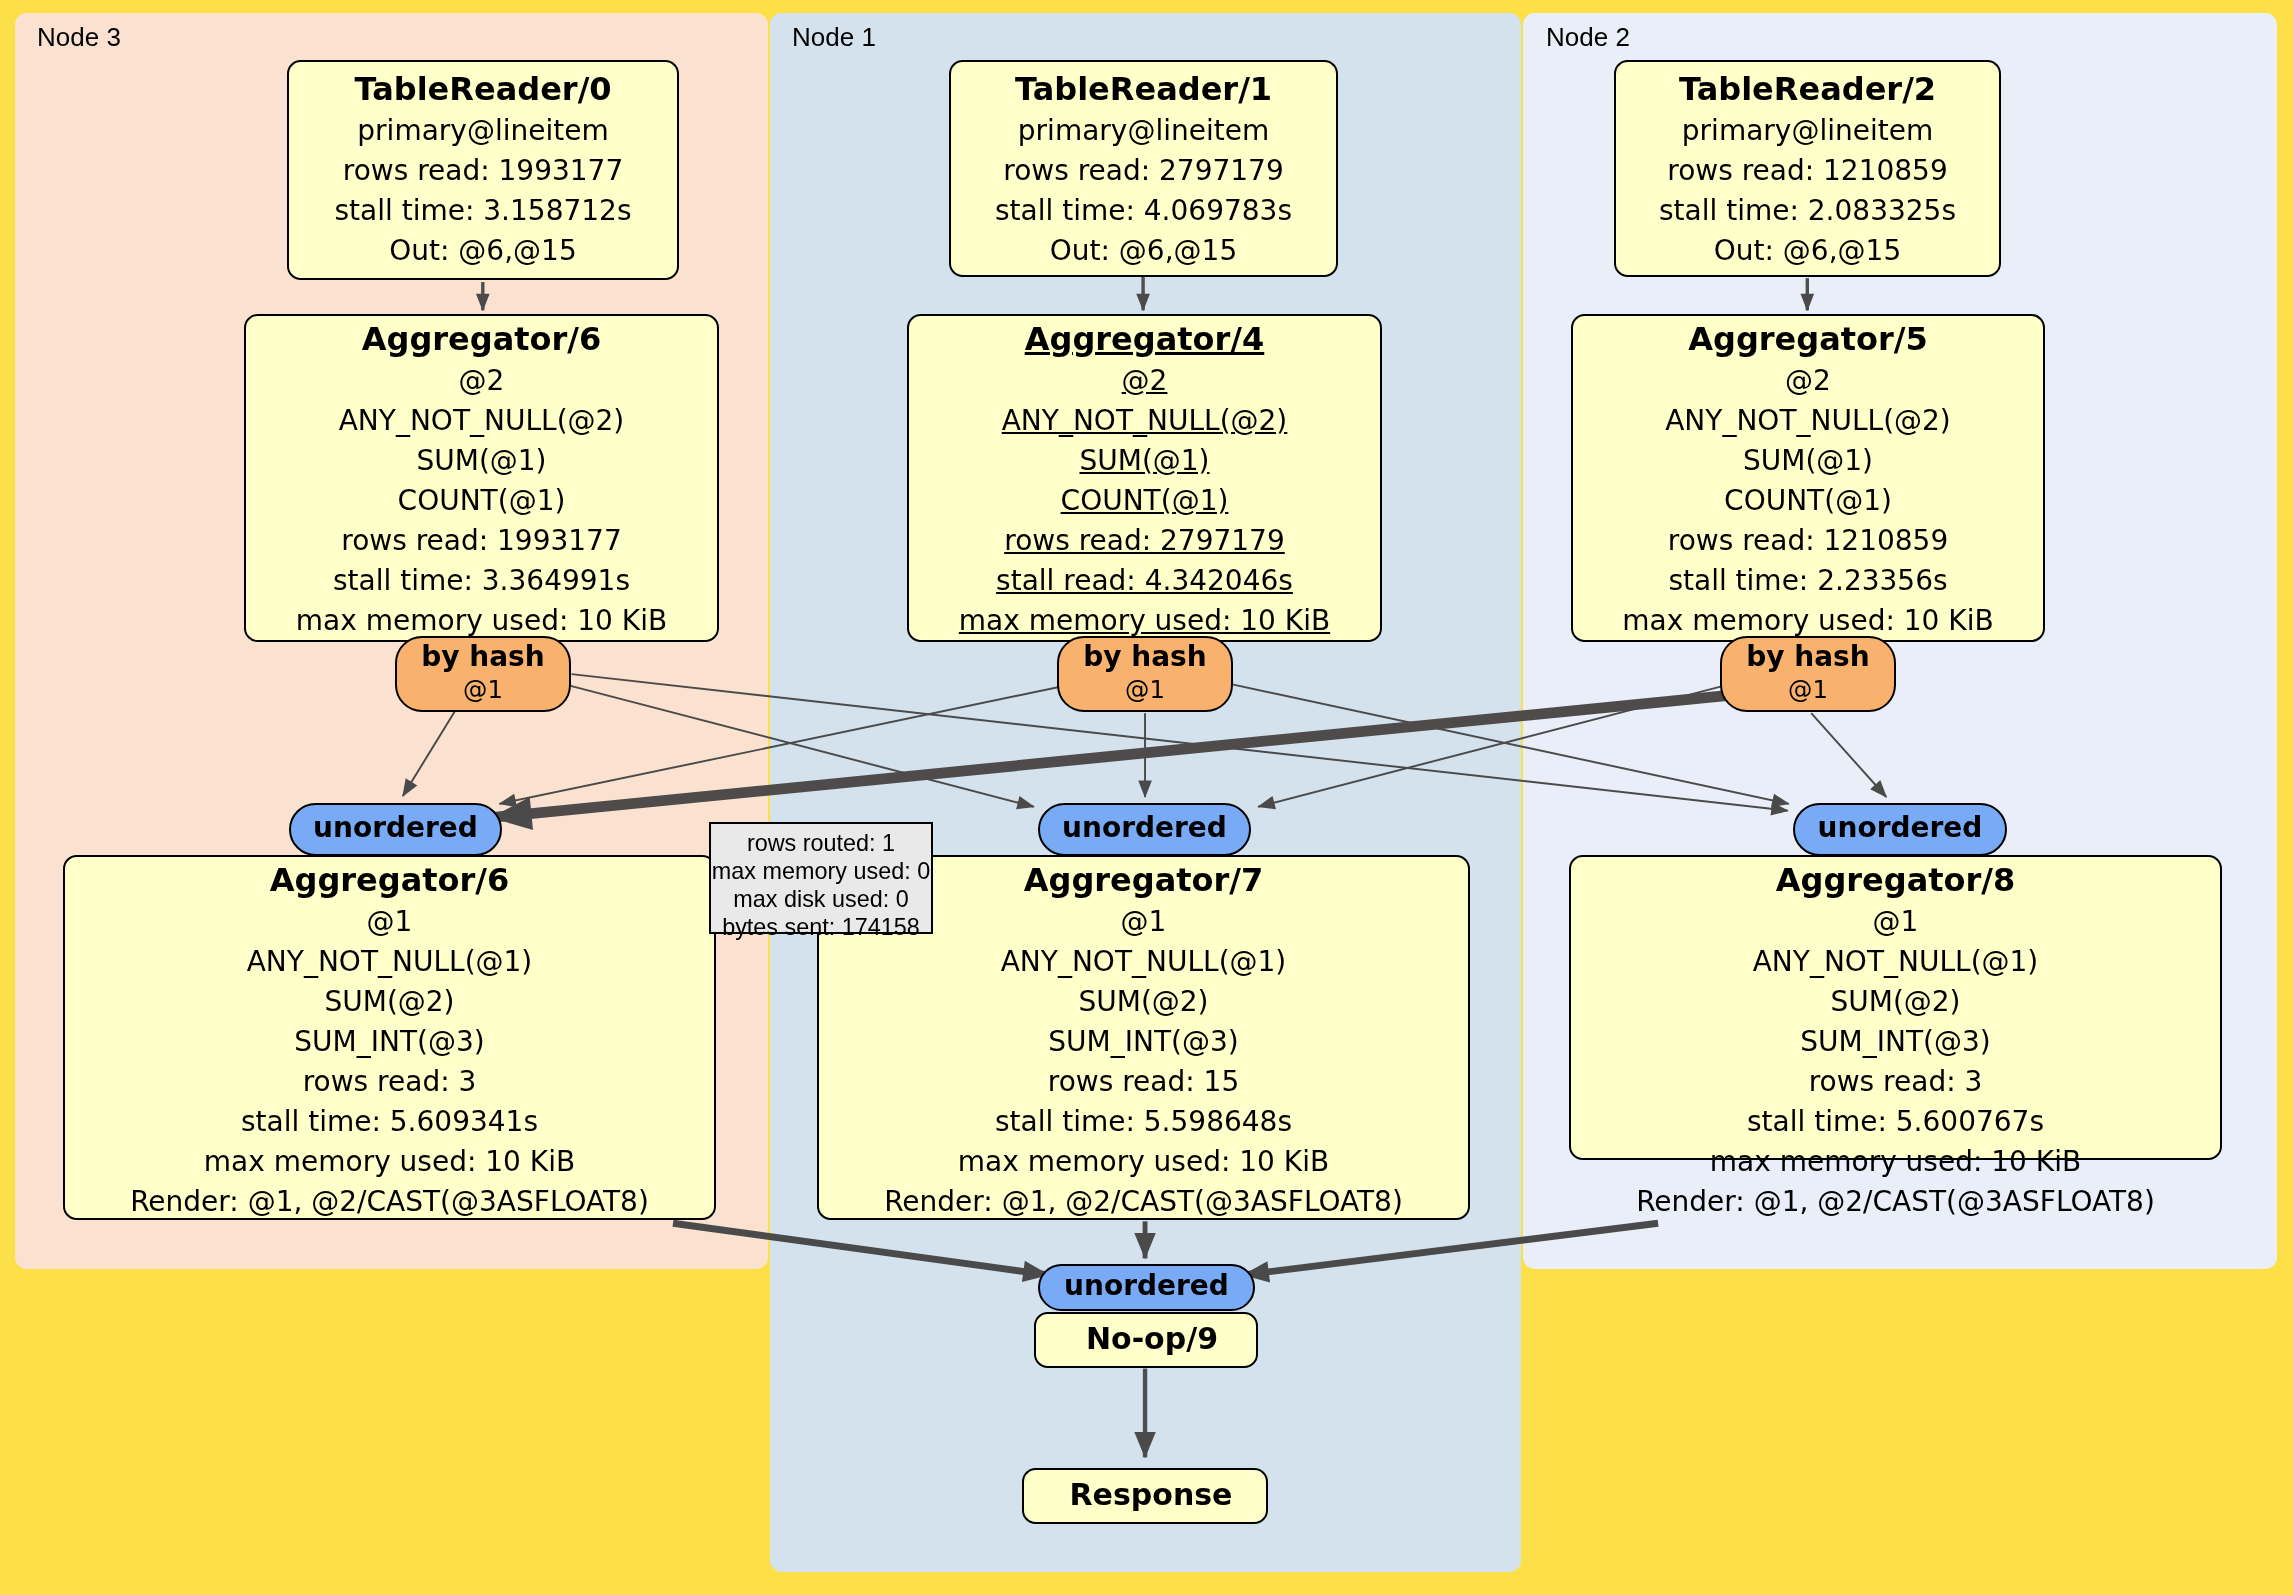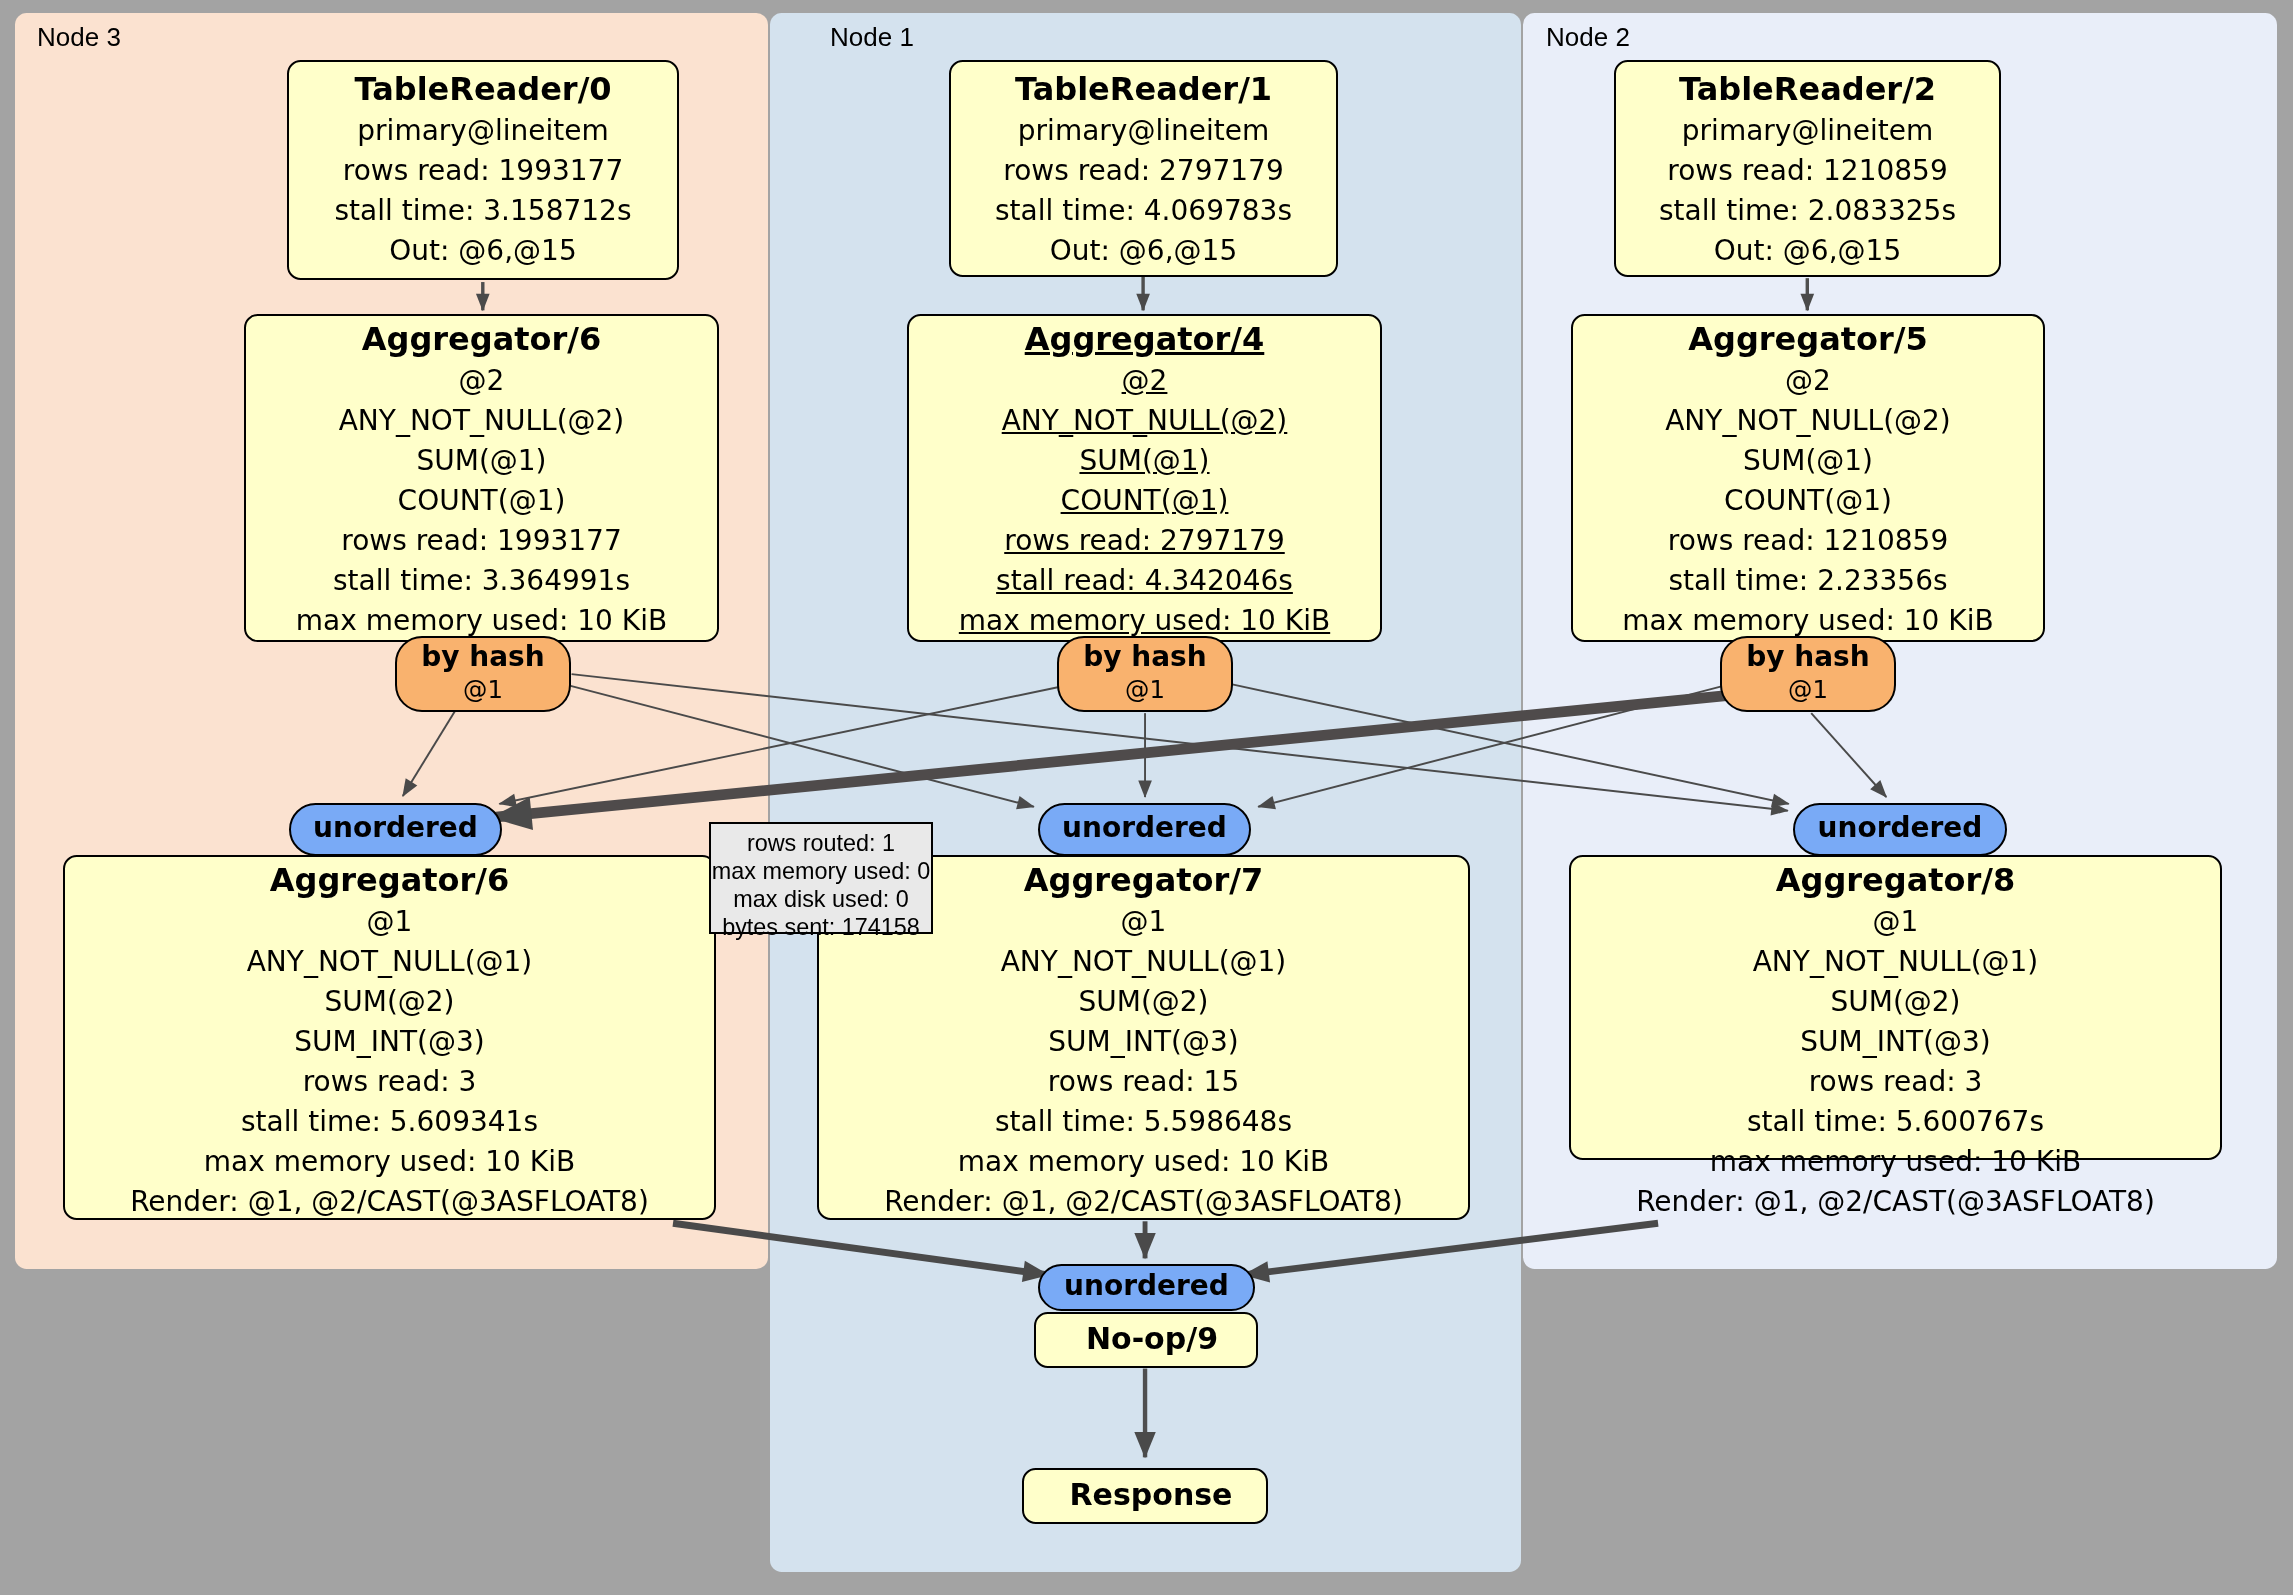--- a/index.html
+++ b/index.html
@@ -1,16 +1,16 @@
 <!DOCTYPE html>
 <html><head>
 <meta charset="utf-8">
 <style>
   html,body{margin:0;padding:0;background:#ffffff;}
-  #canvas{position:relative;width:2294px;height:1596px;background:#a3a3a3;overflow:hidden;
+  #canvas{position:relative;width:2294px;height:1596px;background:#fde047;overflow:hidden;
           font-family:"DejaVu Sans",sans-serif;}
   .region{position:absolute;border-radius:11.7px;}
   .region-label{position:absolute;font-family:"Liberation Sans",sans-serif;font-size:26px;color:#000;}
   #edges{position:absolute;left:0;top:0;z-index:2;}
   .box{position:absolute;z-index:3;box-sizing:border-box;background:#ffffca;border:2.4px solid #000;
        border-radius:13.7px;text-align:center;color:#000;padding-top:5.9px;}
   .box .title{font-weight:bold;font-size:32px;line-height:43px;white-space:nowrap;}
   .bline{font-size:28px;line-height:40px;white-space:nowrap;}
   .pill{position:absolute;z-index:4;box-sizing:border-box;text-align:center;color:#000;}
   .router{background:#f9b26e;border:2.4px solid #000;border-radius:27px;}
@@ -27,21 +27,21 @@
 </head>
 <body>
 
 <div id="canvas">
 
   <div class="region" style="left:14.6px;top:12.7px;width:753px;height:1256px;background:#fbe2d0;"></div>
   <div class="region" style="left:770px;top:12.7px;width:751px;height:1559px;background:#d4e2ee;"></div>
   <div class="region" style="left:1523px;top:12.7px;width:754px;height:1256px;background:#e9eef9;"></div>
 
   <div class="region-label" style="left:37px;top:21.5px;">Node 3</div>
-  <div class="region-label" style="left:792px;top:21.5px;margin-left:38px;">Node 1</div>
+  <div class="region-label" style="left:792px;top:21.5px;">Node 1</div>
   <div class="region-label" style="left:1546px;top:21.5px;">Node 2</div>
 
   <svg id="edges" width="2294" height="1596" viewBox="0 0 2352 1636">
     <defs>
       <marker id="ah-s" markerUnits="userSpaceOnUse" markerWidth="20" markerHeight="16" refX="18" refY="8" orient="auto">
         <path d="M1,1 L19,8 L1,15 Z" fill="#4a4a4a"></path>
       </marker>
       <marker id="ah-m" markerUnits="userSpaceOnUse" markerWidth="30" markerHeight="24" refX="27" refY="12" orient="auto">
         <path d="M1,1 L28,12 L1,23 Z" fill="#4a4a4a"></path>
       </marker>

